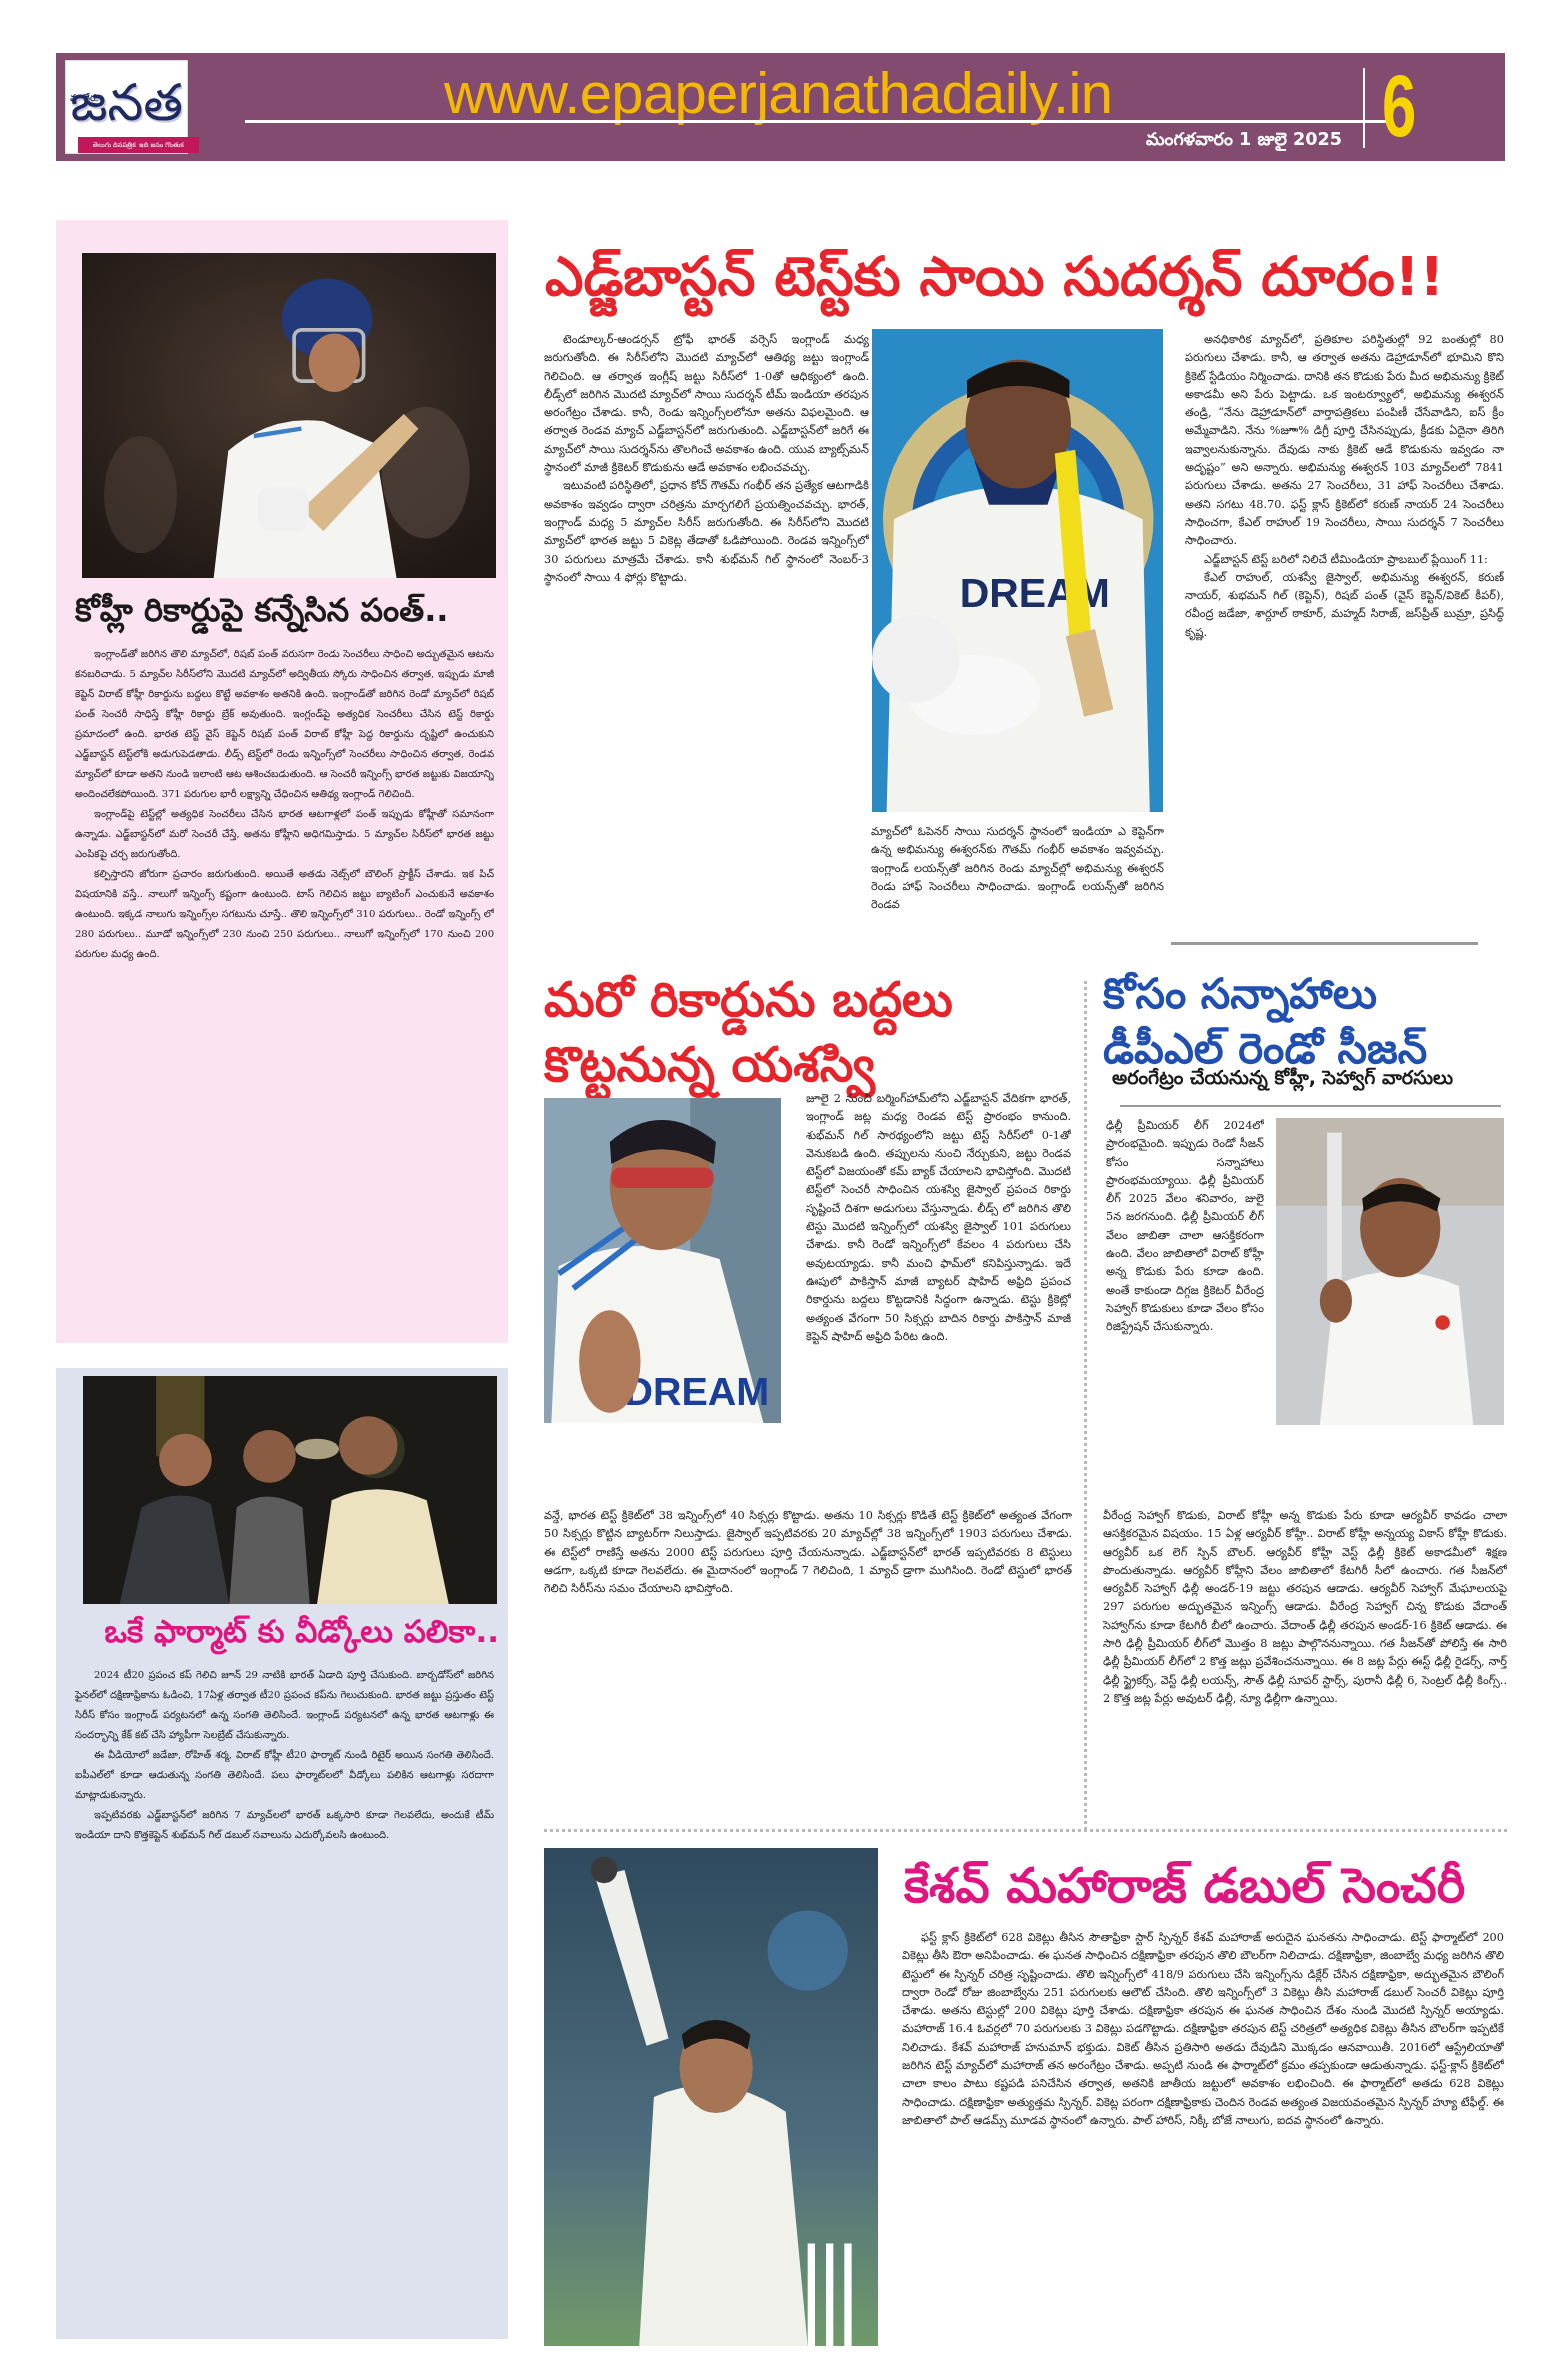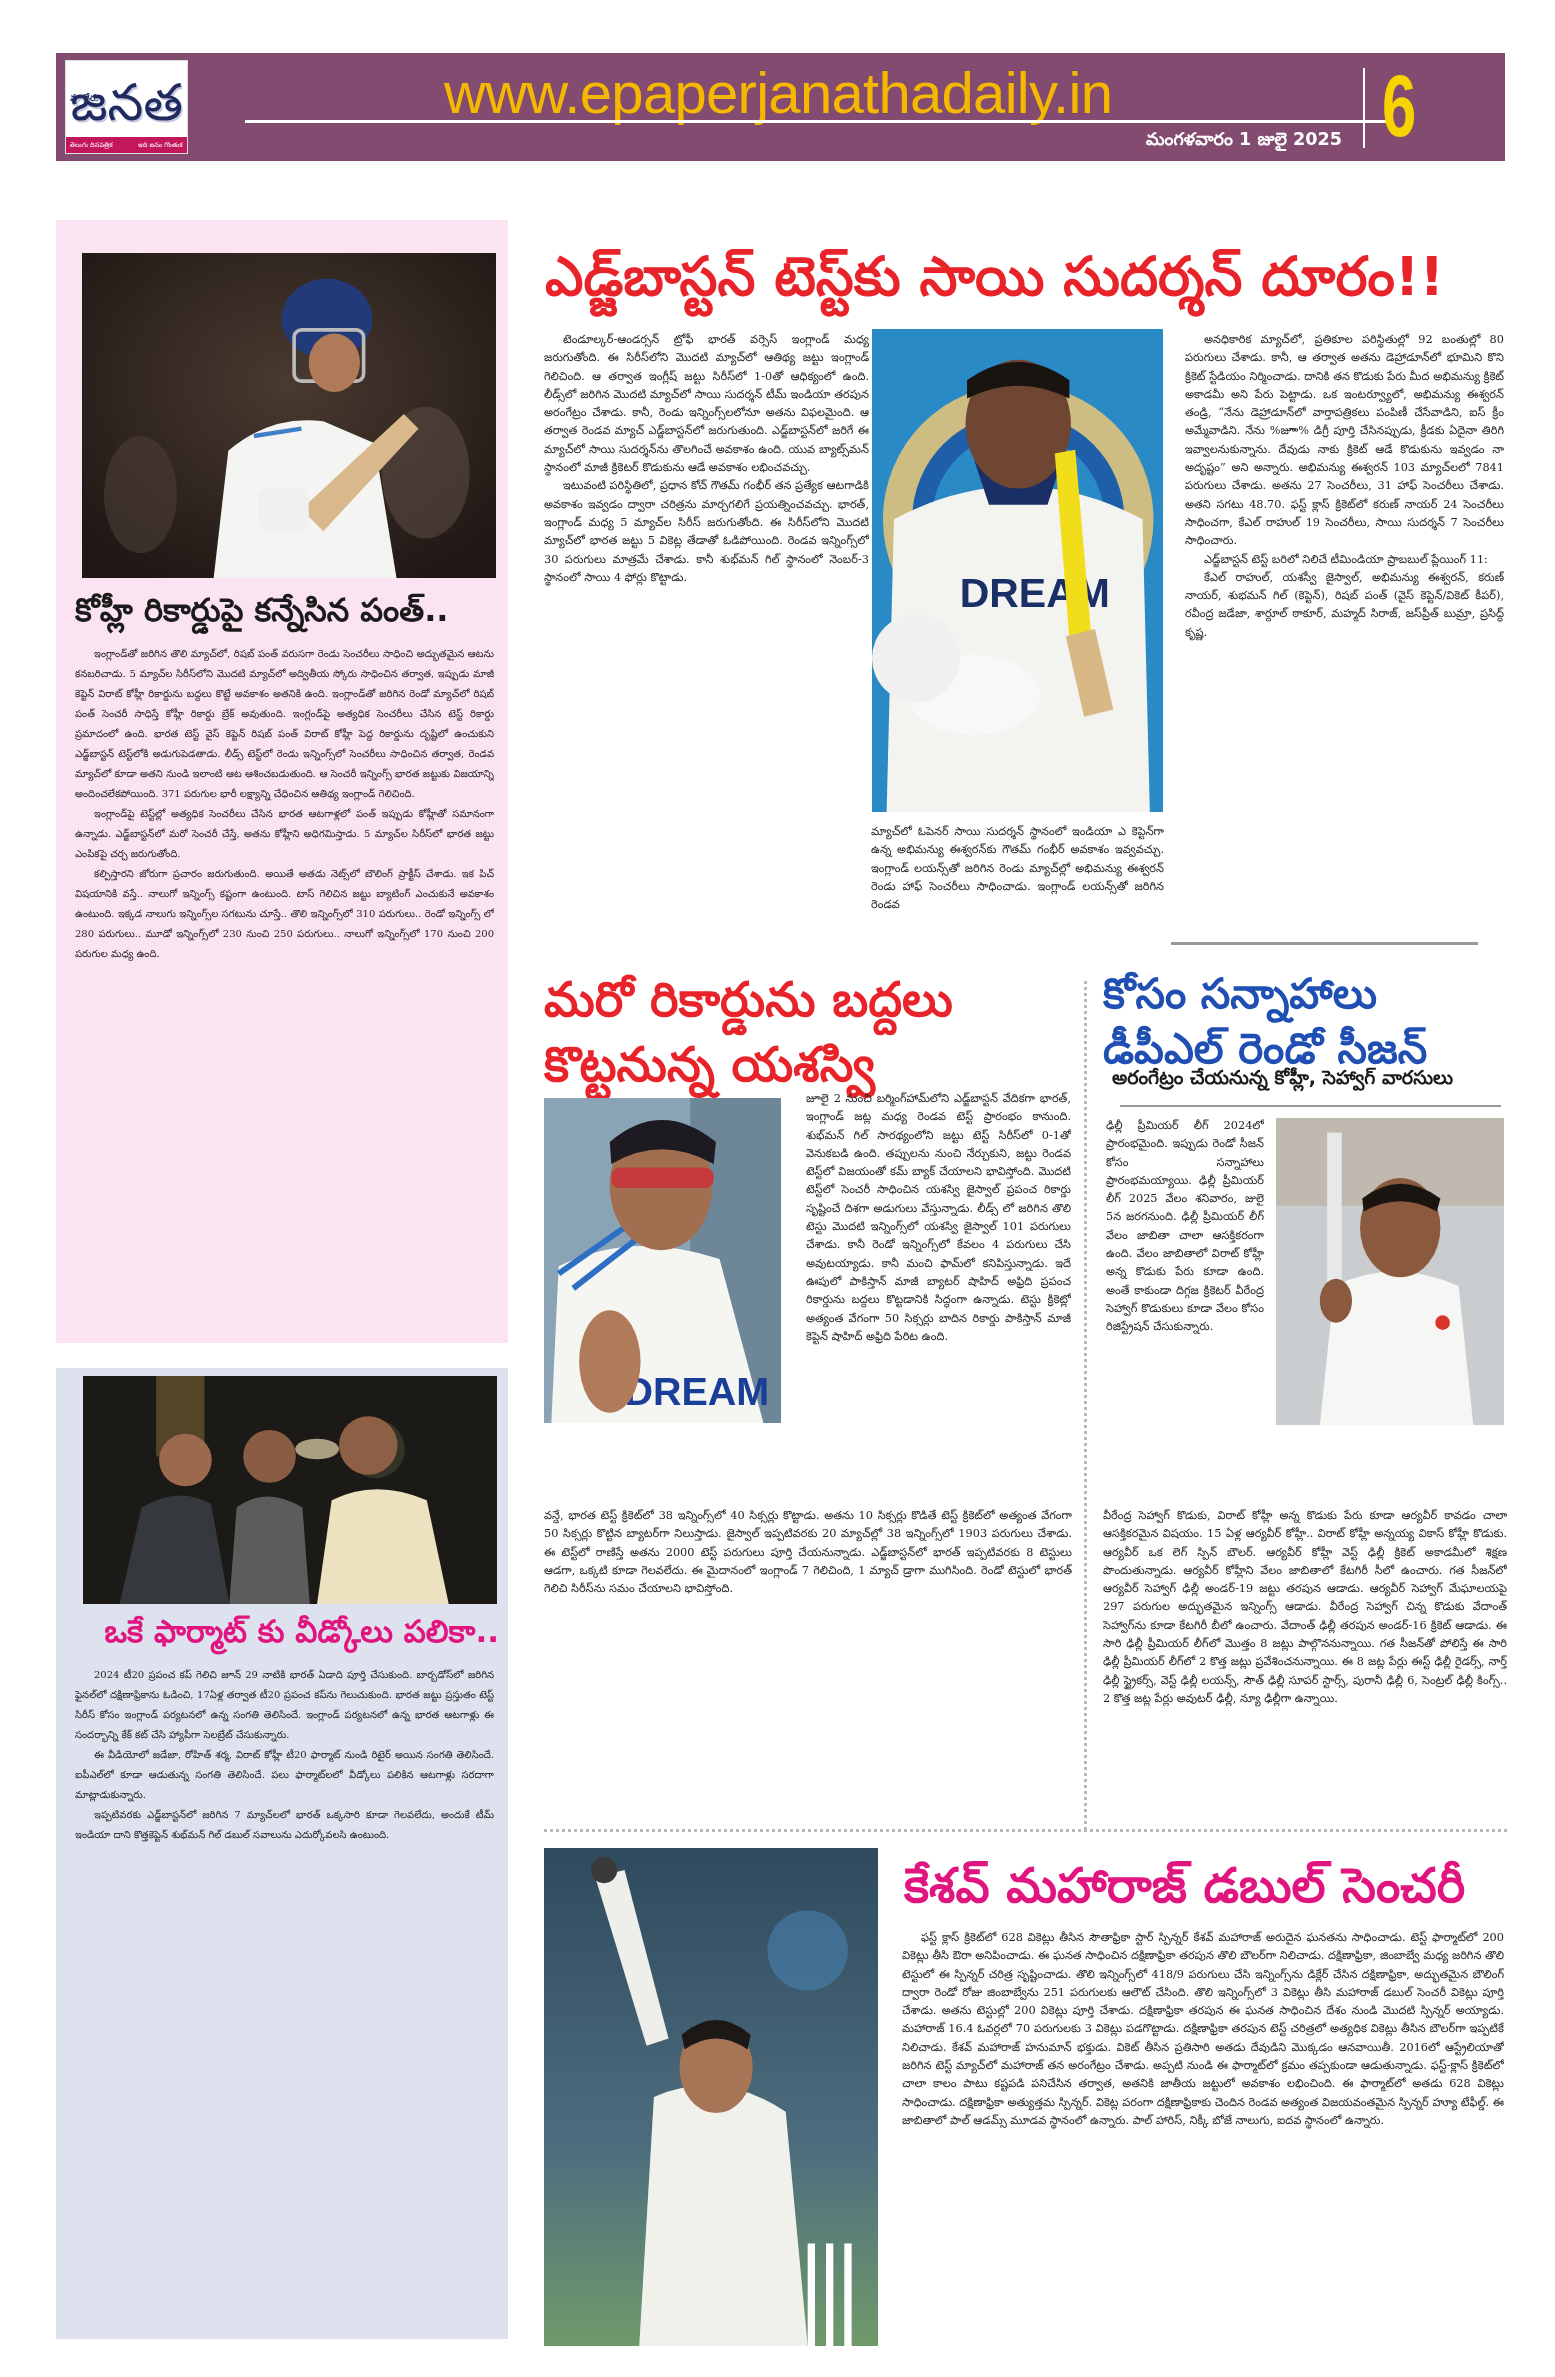--- a/index.html
+++ b/index.html
@@ -4,21 +4,21 @@
 <style>
   * { box-sizing: border-box; margin: 0; padding: 0; }
   html, body { width: 1556px; height: 2377px; background: #ffffff; overflow: hidden; }
   body { position: relative; font-family: "DejaVu Serif", serif; color: #1a1a1a; }
 
   
   .masthead { position: absolute; left: 56px; top: 53px; width: 1449px; height: 108px; background: #834b6f; }
   .logo { position: absolute; left: 8.8px; top: 7.3px; width: 123px; height: 94px; background: #fff; border: 0.7px solid #ddd; }
   .logo-small { position: absolute; left: 4.4px; top: 2.9px; font-size: 9.5px; color: #1f2a5e; font-family: "DejaVu Sans", sans-serif; font-weight: bold; margin-top: 28px; }
   .logo-main { position: absolute; left: 4.4px; top: 11.7px; width: 114px; text-align: left; font-size: 51px; line-height: 59px; font-weight: normal; color: #1f2a5e; font-family: "DejaVu Sans", sans-serif; text-shadow: 1.5px 1.5px 0 #c8c8e0; }
-  .logo-strip { position: absolute; left: 0; bottom: 0; width: 100%; height: 16px; background: #c2185b; display: flex; justify-content: space-between; align-items: center; padding: 0 4px; }
+  .logo-strip { position: absolute; left: 12px; bottom: 0; width: 100%; height: 16px; background: #c2185b; display: flex; justify-content: space-between; align-items: center; padding: 0 15px; }
   .logo-strip span { font-size: 6.6px; color: #fff; font-family: "DejaVu Sans", sans-serif; }
   .site-url { position: absolute; left: 388px; top: 5.9px; font-family: "Liberation Sans", sans-serif; font-size: 58px; color: #f5b800; letter-spacing: -0.7px; }
   .mast-rule { position: absolute; left: 189px; top: 67px; width: 1142px; height: 2.9px; background: #ffffff; }
   .mast-date { position: absolute; left: 1090px; top: 76px; font-family: "DejaVu Sans", sans-serif; font-weight: bold; font-size: 17.6px; color: #ffffff; text-align: right; }
   .mast-vrule { position: absolute; left: 1307px; top: 14.6px; width: 1.5px; height: 80px; background: #ffffff; }
   .page-num { position: absolute; left: 1326px; top: 1.5px; font-family: "Liberation Sans", sans-serif; font-weight: bold; font-size: 88px; color: #f7d400; transform: scaleX(0.7); transform-origin: left top; }
 
   
   .panel-pink { position: absolute; left: 56px; top: 220px; width: 452px; height: 1123px; background: #fbe3f1; }
   .panel-blue { position: absolute; left: 56px; top: 1368px; width: 452px; height: 971px; background: #dde2ee; }

